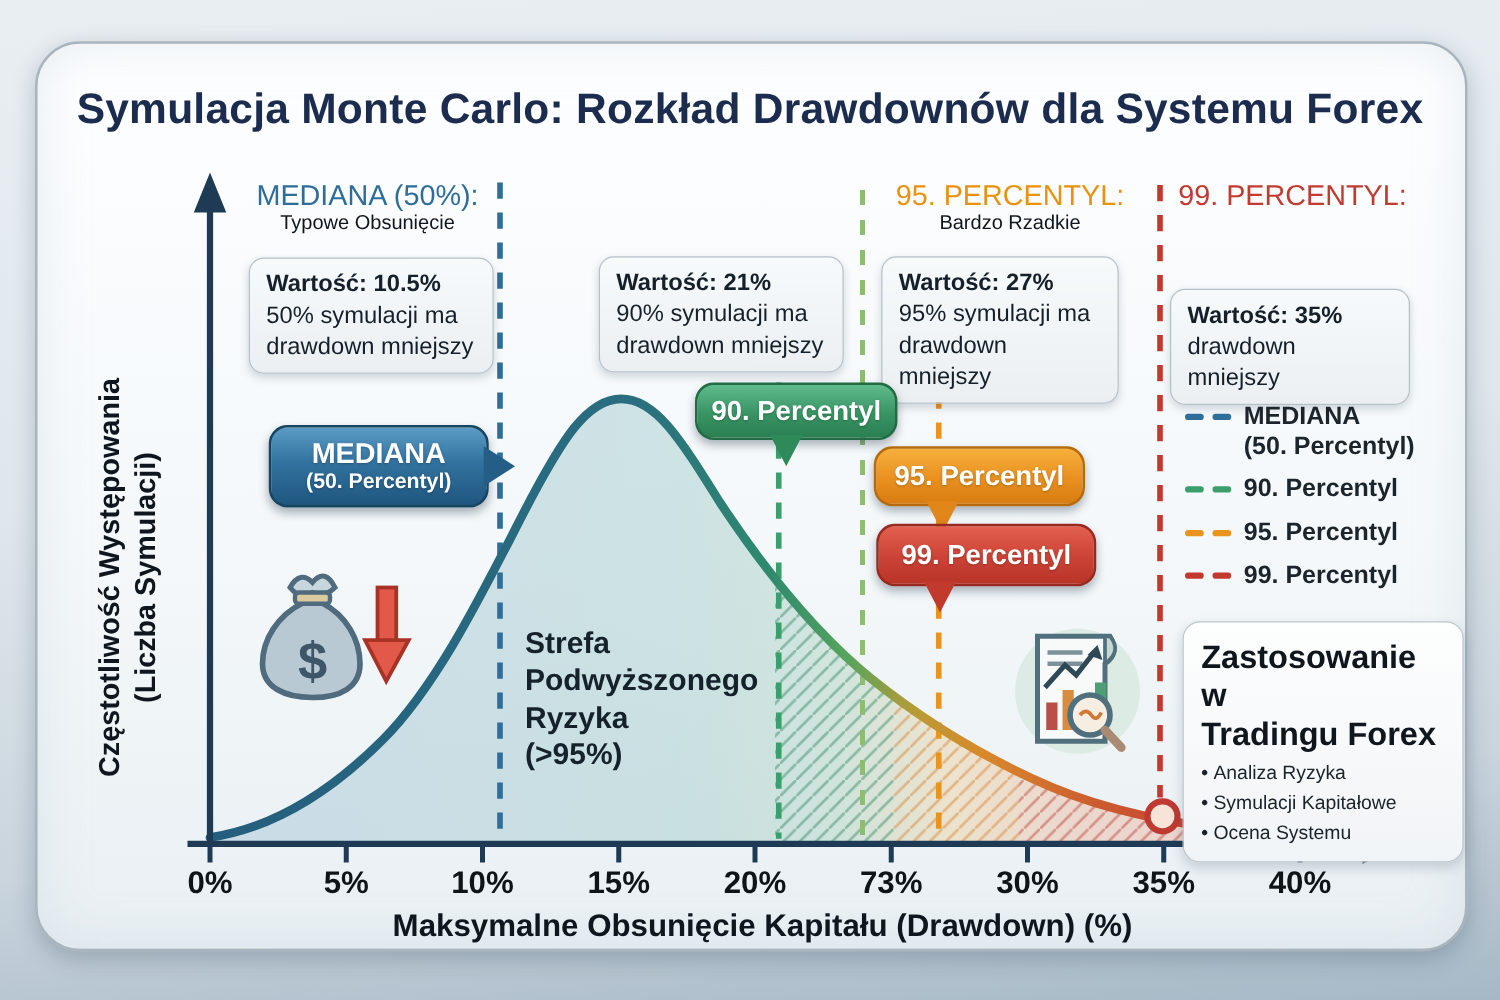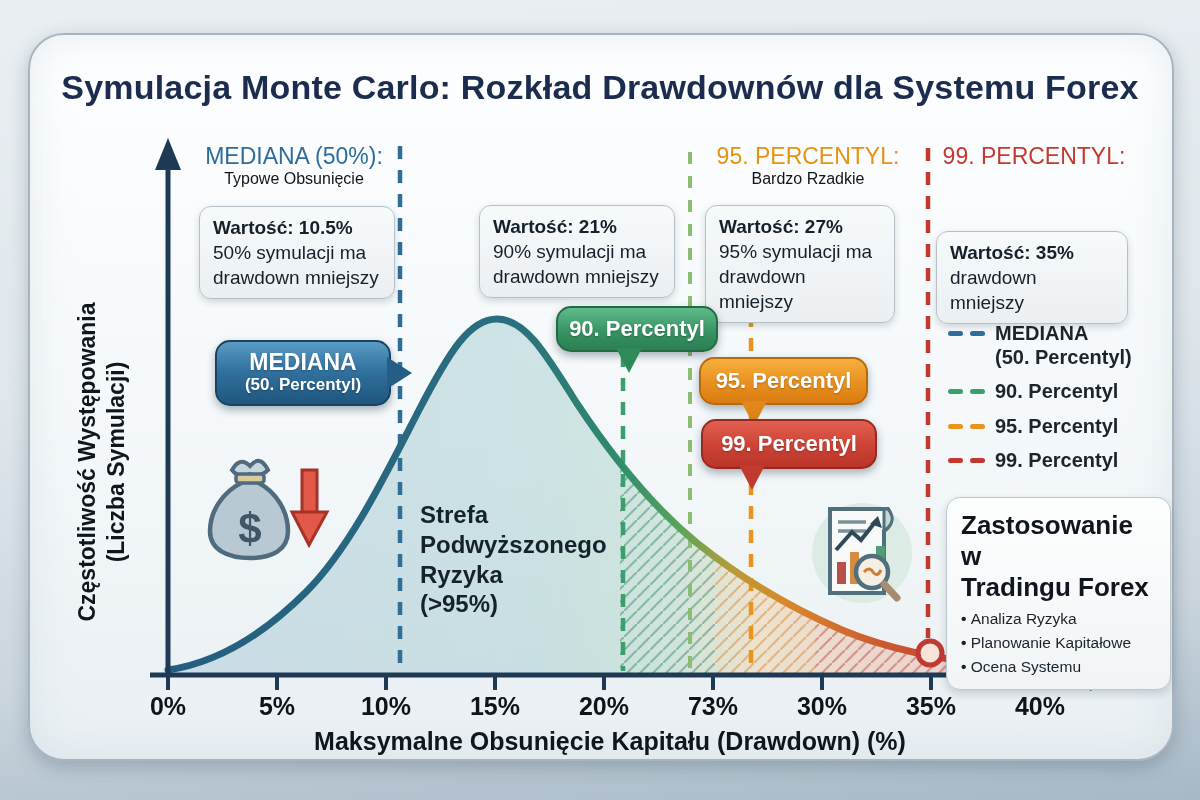--- a/index.html
+++ b/index.html
@@ -256,21 +256,21 @@
           <i style="background:#c2392e"></i>
         </span>
       <span class="leg-label">99. Percentyl</span>
     </div>
   </div>
 
   <div class="abs apps-box" style="left:946px;top:497px;">
     <div class="apps-title">Zastosowanie w
 Tradingu Forex</div>
     <div class="apps-item">Analiza Ryzyka</div>
-    <div class="apps-item">Planowanie Kapitałowe</div>
+    <div class="apps-item">Symulacji Kapitałowe</div>
     <div class="apps-item">Ocena Systemu</div>
   </div>
 
   <span class="x-tick" style="left:126px;">0%</span>
   <span class="x-tick" style="left:235px;">5%</span>
   <span class="x-tick" style="left:344px;">10%</span>
   <span class="x-tick" style="left:453px;">15%</span>
   <span class="x-tick" style="left:562px;">20%</span>
   <span class="x-tick" style="left:671px;">73%</span>
   <span class="x-tick" style="left:780px;">30%</span>

